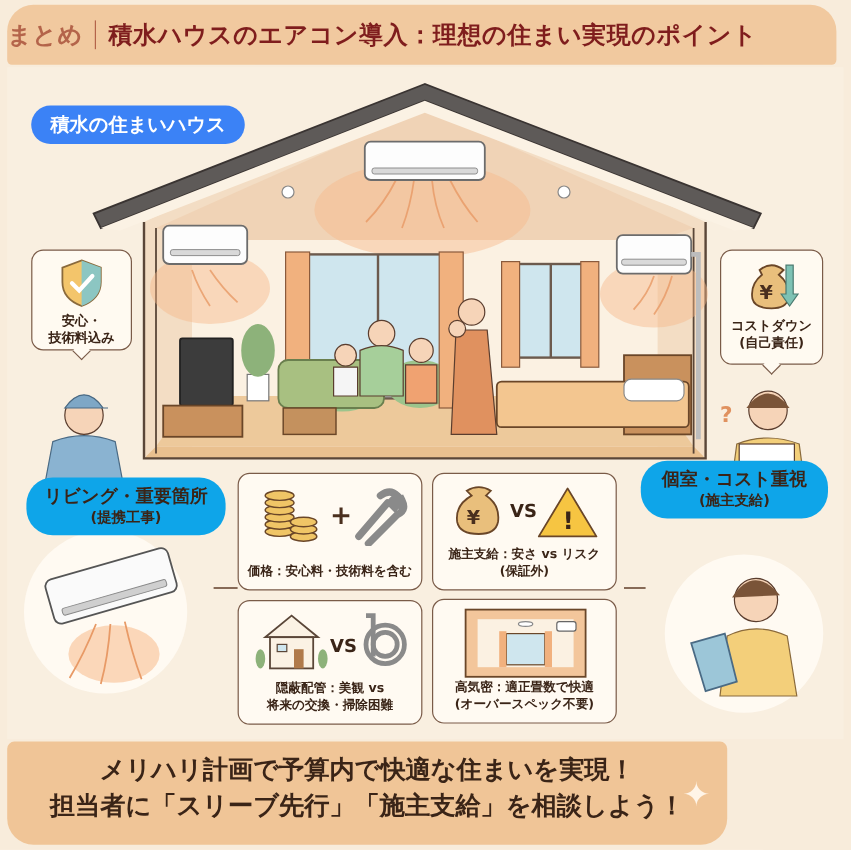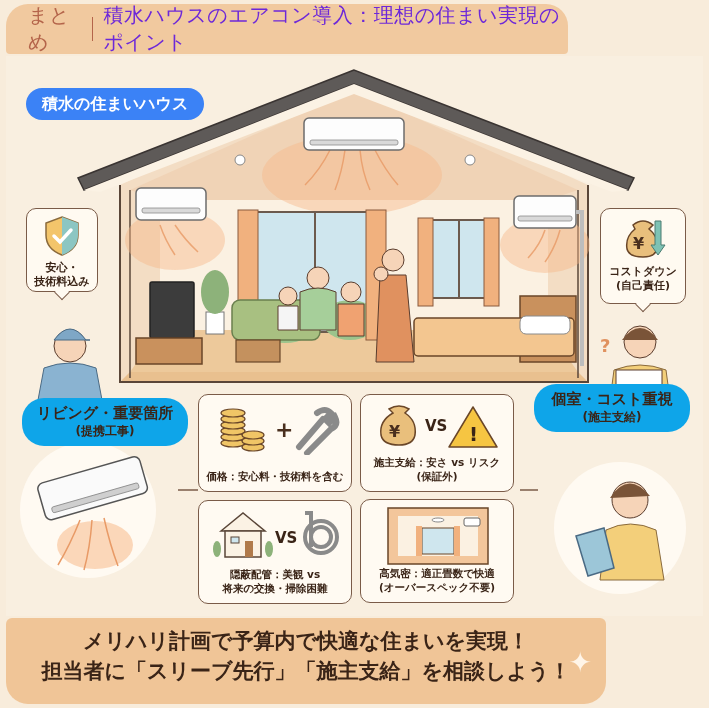--- a/index.html
+++ b/index.html
@@ -1,22 +1,22 @@
 <!DOCTYPE html>
 <html><head>
 <meta charset="utf-8">
 <style>
   * { box-sizing: border-box; margin: 0; padding: 0; }
   html, body { width: 709px; height: 708px; overflow: hidden; }
   body { background: #f8ecdb; font-family: "DejaVu Sans", sans-serif; color: #4a2f1e; position: relative; }
 
-  .title-bar { position: absolute; left: 6px; top: 4px; width: 562px; height: 50px; background: #f1c99f; border-radius: 22px 22px 4px 4px; display: flex; align-items: center; padding-left: 22px; font-weight: normal; font-size: 20px; letter-spacing: 0.5px; }
+  .title-bar { position: absolute; left: 6px; top: 4px; width: 691px; height: 50px; background: #f1c99f; border-radius: 22px 22px 4px 4px; display: flex; align-items: center; font-weight: bold; font-size: 20px; letter-spacing: 0.5px; }
   .title-bar .lead { color: #b4644a; }
   .title-bar .sep { width: 1.5px; height: 24px; background: #b4644a; margin: 0 10px; }
-  .title-bar .main { color: #6d28d9; }
+  .title-bar .main { color: #7f1d1d; }
 
   .panel { position: absolute; left: 6px; top: 56px; width: 697px; height: 560px; background: #f9efe0; }
 
   .house-tag { position: absolute; left: 26px; top: 88px; height: 32px; padding: 0 16px; background: #3b82f6; color: #fff; border-radius: 16px; font-weight: bold; font-size: 16px; display: flex; align-items: center; }
 
   svg.scene { position: absolute; left: 0; top: 0; }
 
   .bubble { position: absolute; background: #fffaf1; border: 1.5px solid #7a5b48; border-radius: 10px; text-align: center; font-size: 11px; font-weight: bold; line-height: 14px; color: #3a2417; }
   .bubble::after { content: ""; position: absolute; left: 50%; bottom: -7px; width: 10px; height: 10px; background: #fffaf1; border-right: 1.5px solid #7a5b48; border-bottom: 1.5px solid #7a5b48; transform: translateX(-50%) rotate(45deg); }
 
@@ -166,21 +166,21 @@
   </g>
 
   <g stroke="#7a5b48" stroke-width="1.5" fill="none">
     <line x1="178" y1="490" x2="198" y2="490"></line>
     <line x1="520" y1="490" x2="538" y2="490"></line>
   </g>
 </svg>
 
 <div class="house-tag">積水の住まいハウス</div>
 
-<div class="bubble" style="left:26px; top:208px; width:72px; height:84px;">
+<div class="bubble" style="left:26px; top:208px; width:84px; height:84px;">
   <svg width="40" height="42" viewBox="0 0 40 42" style="margin-top:6px">
     <path d="M20,2 L36,8 L36,20 Q36,34 20,40 Q4,34 4,20 L4,8 Z" fill="#f3c56b" stroke="#8a6a3c" stroke-width="1.5"></path>
     <path d="M20,2 L36,8 L36,20 Q36,34 20,40 Z" fill="#8cc6c2"></path>
     <path d="M12,21 L18,27 L29,15" stroke="#fff" stroke-width="3.5" fill="none" stroke-linecap="round"></path>
   </svg>
   <div>安心・</div>
   <div>技術料込み</div>
 </div>
 
 <div class="bubble" style="left:600px; top:208px; width:86px; height:96px;">

